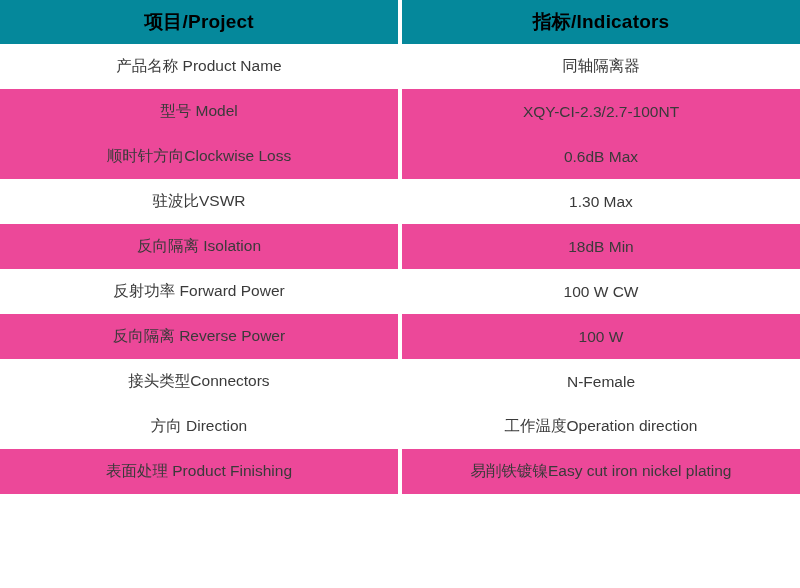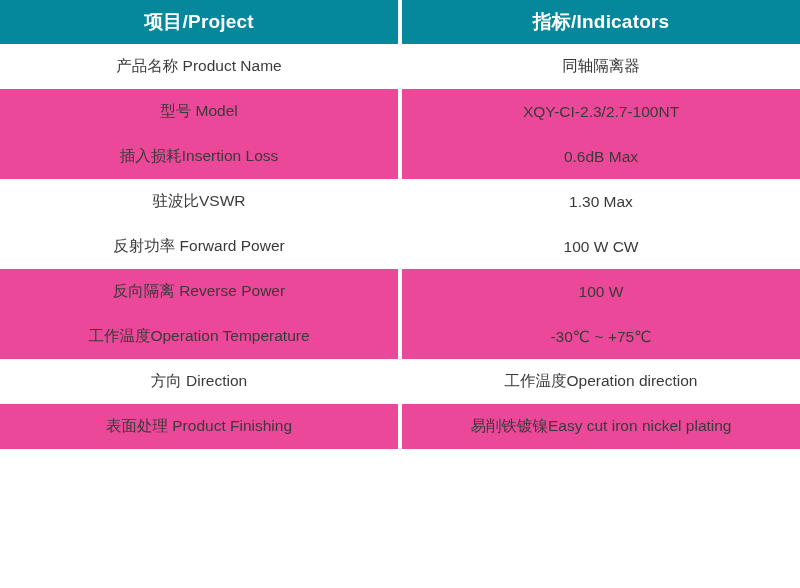--- a/index.html
+++ b/index.html
@@ -17,21 +17,21 @@
   #spec-table {
     width: 800px;
     border-collapse: separate;
     border-spacing: 0;
     table-layout: fixed;
   }
 
   
   .thead-row th {
     background: #05889b;
-    color: #ffffff;
+    color: #000000;
     height: 44px;
     font-size: 19px;
     font-weight: bold;
     letter-spacing: 0.2px;
     text-align: center;
     vertical-align: middle;
     padding: 0;
     box-sizing: border-box;
   }
   .thead-row th.col-left  { border-right: 4px solid #ffffff; }
@@ -74,38 +74,42 @@
   <tbody id="spec-body">
       <tr class="body-row row-plain">
         <td class="col-left">产品名称 Product Name</td>
         <td class="col-right">同轴隔离器</td>
       </tr>
       <tr class="body-row row-tint">
         <td class="col-left">型号 Model</td>
         <td class="col-right">XQY-CI-2.3/2.7-100NT</td>
       </tr>
       <tr class="body-row row-tint">
-        <td class="col-left">插入损耗Insertion Loss</td>
+        <td class="col-left">顺时针方向Clockwise Loss</td>
         <td class="col-right">0.6dB Max</td>
       </tr>
       <tr class="body-row row-plain">
         <td class="col-left">驻波比VSWR</td>
         <td class="col-right">1.30 Max</td>
+      </tr>
+      <tr class="body-row row-tint">
+        <td class="col-left">反向隔离 Isolation</td>
+        <td class="col-right">18dB Min</td>
       </tr>
       <tr class="body-row row-plain">
         <td class="col-left">反射功率 Forward Power</td>
         <td class="col-right">100 W CW</td>
       </tr>
       <tr class="body-row row-tint">
         <td class="col-left">反向隔离 Reverse Power</td>
         <td class="col-right">100 W</td>
       </tr>
-      <tr class="body-row row-tint">
-        <td class="col-left">工作温度Operation Temperature</td>
-        <td class="col-right">-30℃ ~ +75℃</td>
+      <tr class="body-row row-plain">
+        <td class="col-left">接头类型Connectors</td>
+        <td class="col-right">N-Female</td>
       </tr>
       <tr class="body-row row-plain">
         <td class="col-left">方向 Direction</td>
         <td class="col-right">工作温度Operation direction</td>
       </tr>
       <tr class="body-row row-tint">
         <td class="col-left">表面处理 Product Finishing</td>
         <td class="col-right">易削铁镀镍Easy cut iron nickel plating</td>
       </tr>
     </tbody>

